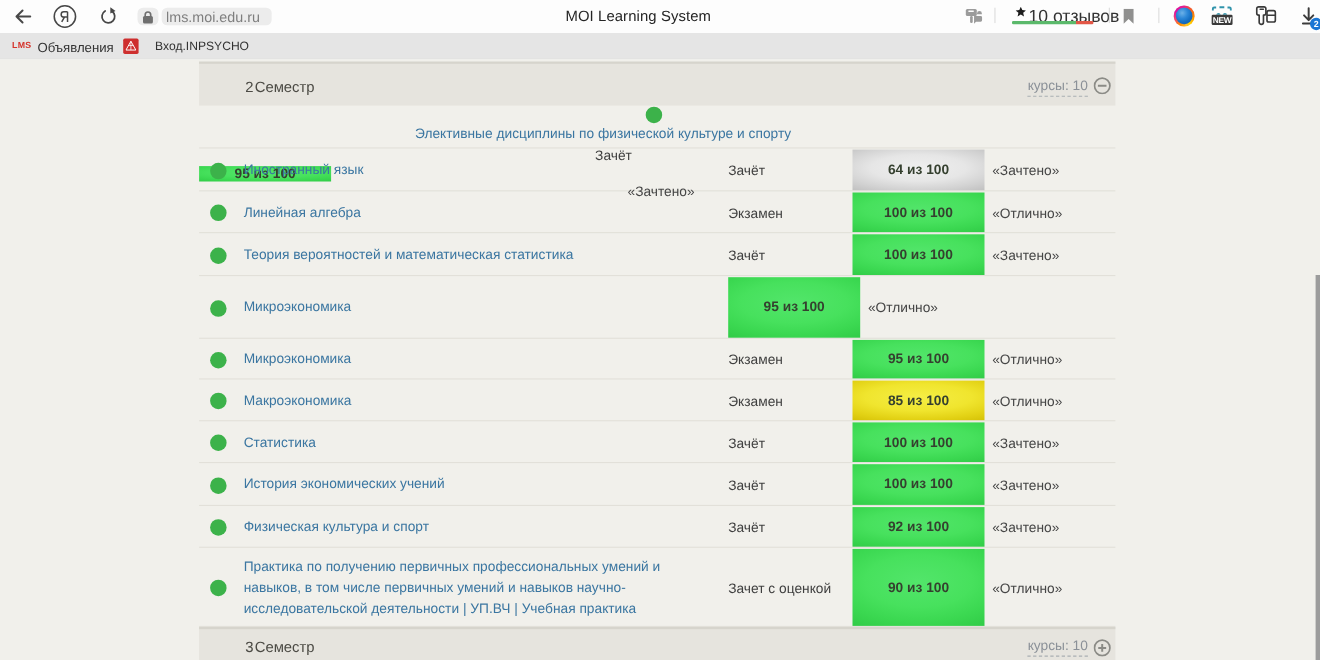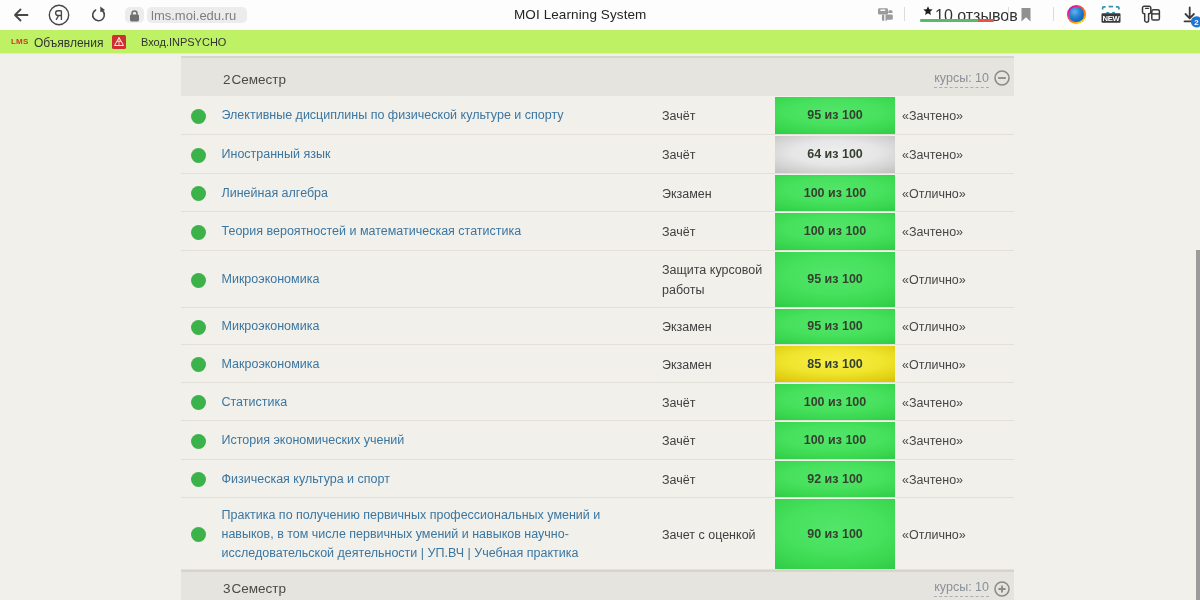--- a/index.html
+++ b/index.html
@@ -1,19 +1,19 @@
 <!DOCTYPE html>
 <html><head><meta charset="utf-8">
 <style>
   html,body{margin:0;padding:0;}
   body{width:1200px;height:600px;font-family:"Liberation Sans",sans-serif;position:relative;overflow:hidden;background:#fff;}
   .abs{position:absolute;}
   
   #toolbar{left:0;top:0;width:1200px;height:30px;background:#fdfdfd;padding-left:24px;}
-  #bookbar{left:0;top:30px;width:1200px;height:23px;background:#bef264;border-bottom:1px solid #e3e3e1;}
+  #bookbar{left:0;top:30px;width:1200px;height:23px;background:#e5e5e5;border-bottom:1px solid #e3e3e1;}
   .pill{background:#ececec;border-radius:5px;height:16px;top:7px;}
   #ttl{left:514px;top:7px;font-size:13.5px;color:#252525;letter-spacing:0.1px;}
   .vsep{width:1px;height:14px;background:#dcdcdc;top:7px;}
   
   #page{left:0;top:54px;width:1200px;height:546px;background:#f1f0eb;}
   #tbl{position:absolute;left:181px;top:0;width:833px;}
   .band{height:40px;background:#e6e4de;border-top:2px solid #d6d4cc;padding-top:5px;box-sizing:border-box;display:flex;align-items:center;font-size:13.5px;color:#4b4a44;}
   .band .num{margin-left:42px;}
   .band .sem{margin-left:1px;}
   .band .spacer{flex:1;}
@@ -124,21 +124,21 @@
     <div class="band" style="margin-top:2px;">
       <div class="num">2</div>
         <div class="sem">Семестр</div>
         <div class="spacer"></div>
       <span class="kursy">курсы: 10</span>
       <svg class="bicon" width="16" height="16" viewBox="0 0 16 16">
           <circle cx="8" cy="8" r="7" fill="none" stroke="#8b8b86" stroke-width="1.55"></circle>
           <path d="M4.1 8 h7.8" stroke="#8b8b86" stroke-width="1.8"></path>
         </svg>
     </div>
-    <div class="row" style="height:39px;">
+    <div class="row" style="height:39px;flex-direction:column;">
       <div class="c-dot">
           <div class="dot"></div>
         </div>
       <div class="c-title">Элективные дисциплины по физической культуре и спорту</div>
       <div class="c-type">Зачёт</div>
       <div class="c-cell g">95 из 100</div>
       <div class="c-grade">«Зачтено»</div>
     </div>
     <div class="row" style="height:39px;">
       <div class="c-dot">
@@ -165,21 +165,20 @@
       <div class="c-title">Теория вероятностей и математическая статистика</div>
       <div class="c-type">Зачёт</div>
       <div class="c-cell g">100 из 100</div>
       <div class="c-grade">«Зачтено»</div>
     </div>
     <div class="row" style="height:57px;">
       <div class="c-dot">
           <div class="dot"></div>
         </div>
       <div class="c-title">Микроэкономика</div>
-      <div class="c-type">Защита курсовой работы</div>
       <div class="c-cell g">95 из 100</div>
       <div class="c-grade">«Отлично»</div>
     </div>
     <div class="row" style="height:37px;">
       <div class="c-dot">
           <div class="dot"></div>
         </div>
       <div class="c-title">Микроэкономика</div>
       <div class="c-type">Экзамен</div>
       <div class="c-cell g">95 из 100</div>

